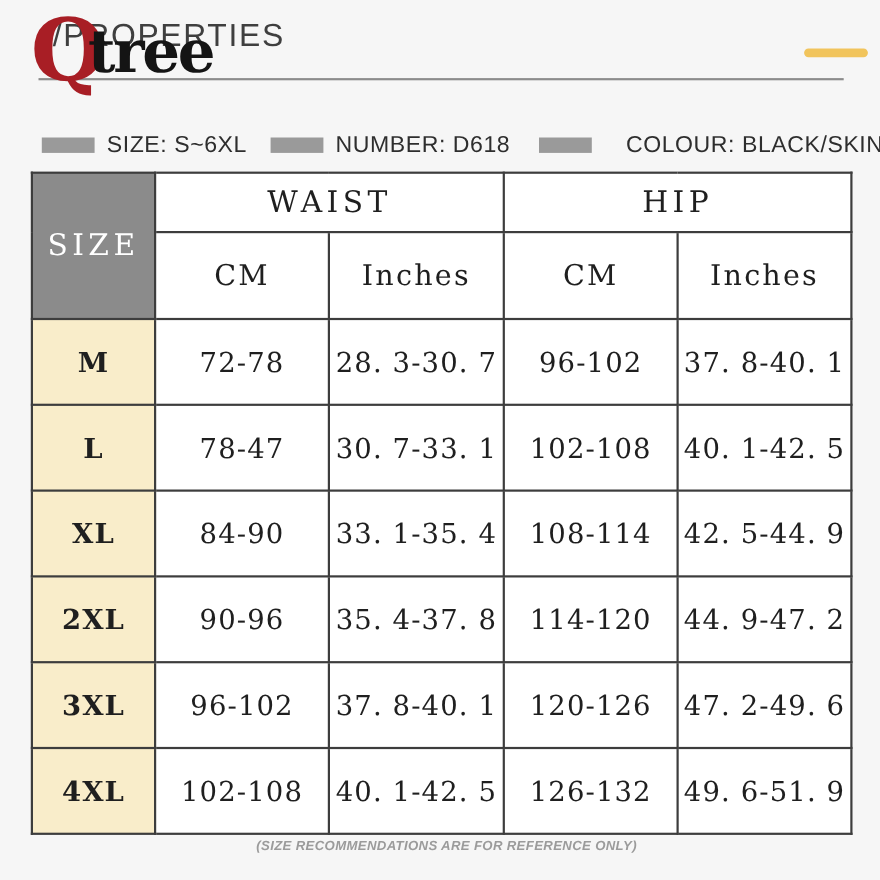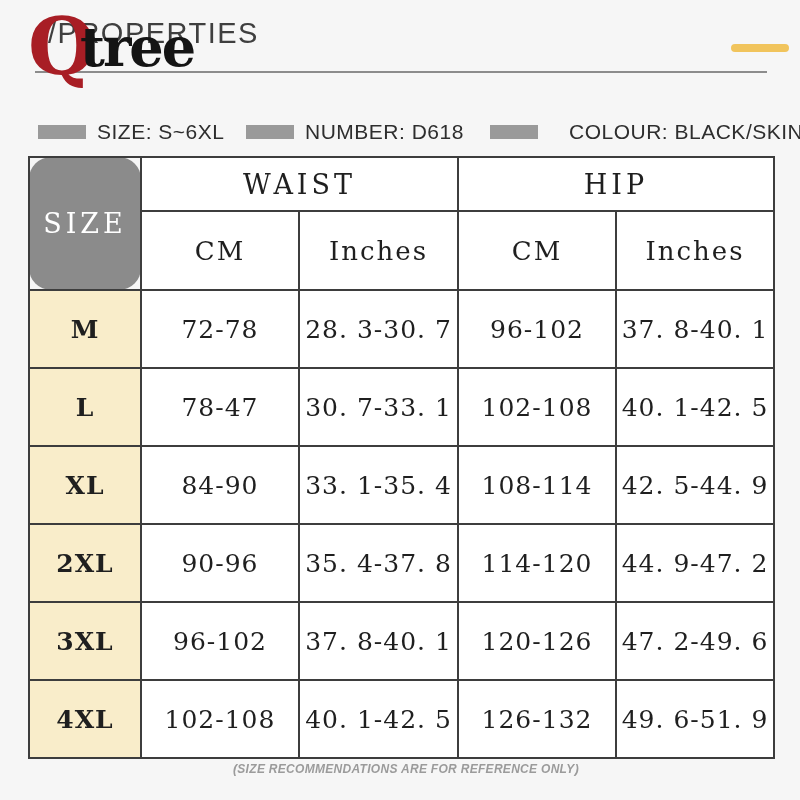--- a/index.html
+++ b/index.html
@@ -111,21 +111,20 @@
     background: #ffffff;
   }
   tr.group-row td { height: 54px; font-size: 27px; letter-spacing: 4px; }
   tr.subhead-row td { height: 79px; font-size: 26px; letter-spacing: 2px; }
   tr.data-row td { height: 78px; font-size: 25px; letter-spacing: 1px; }
   td.corner {
     background: var(--header-cell-gray, #8b8b8b) !important;
     color: #ffffff;
     font-size: 28px;
     letter-spacing: 3px;
-    border-radius: 22px;
   }
   td.size-cell {
     background: var(--size-cell-cream, #f9edca) !important;
     font-weight: bold;
     font-size: 26px;
   }
 
   
   .footnote {
     position: absolute;

